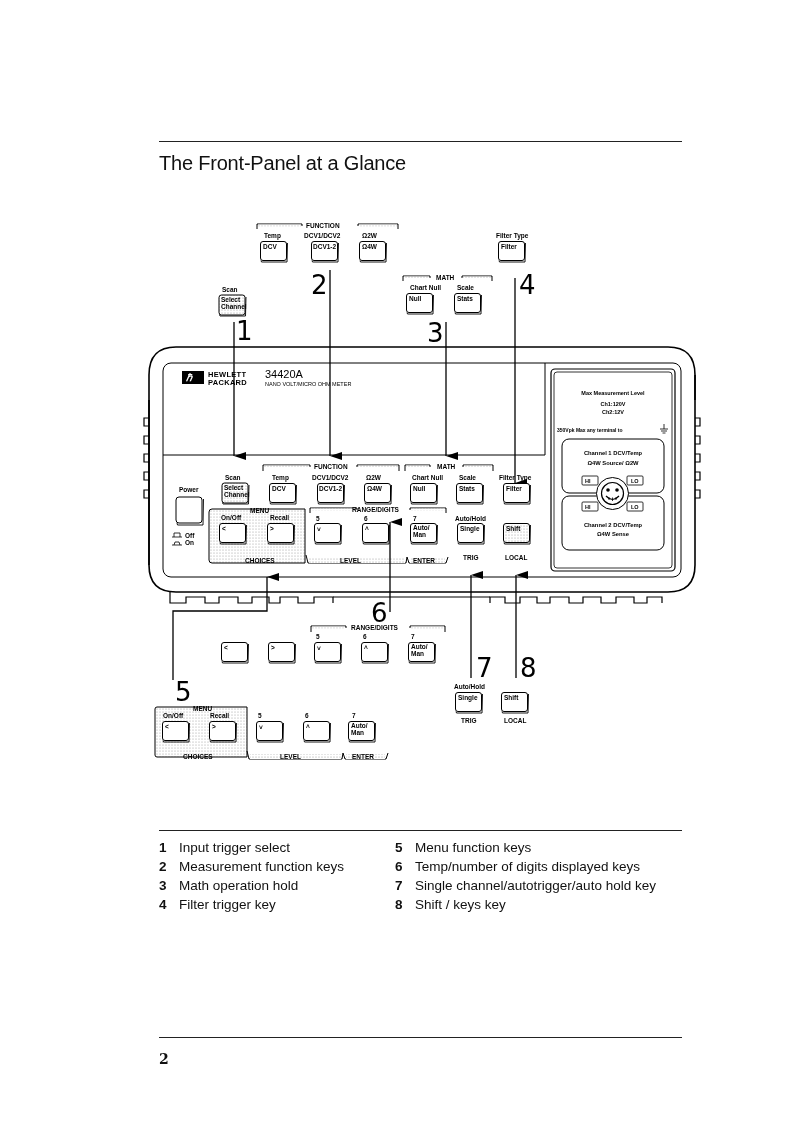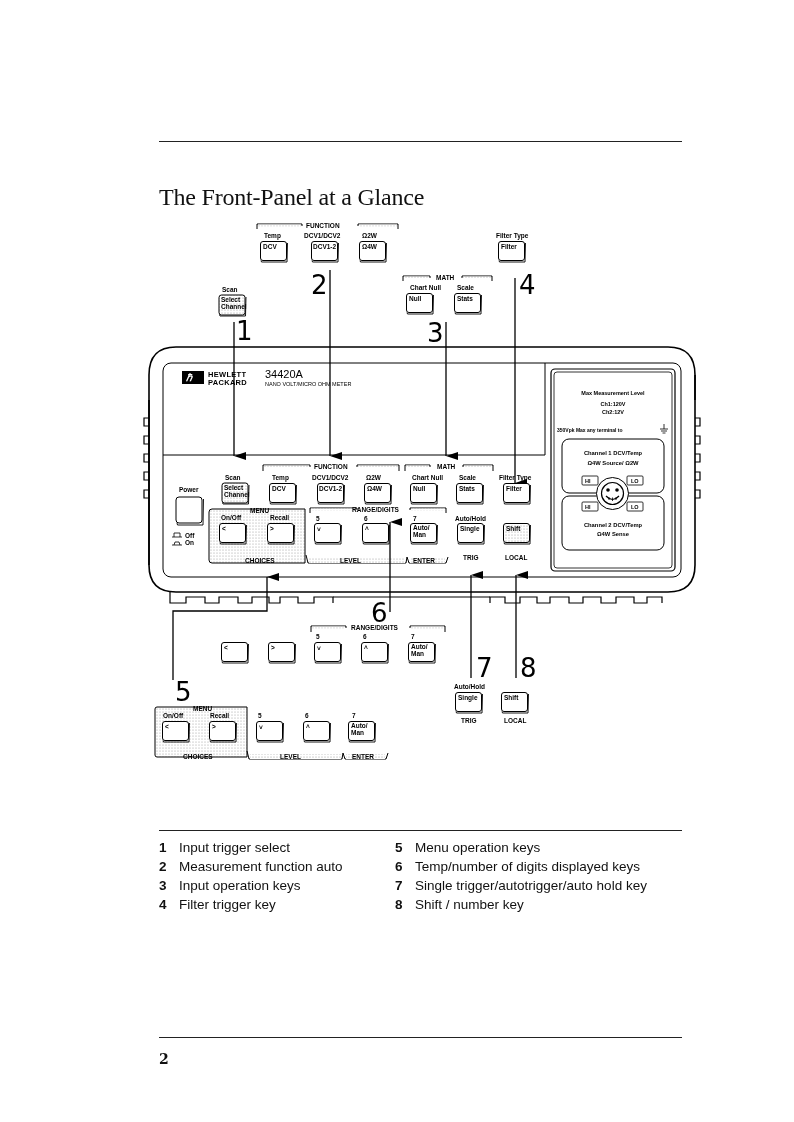--- a/index.html
+++ b/index.html
@@ -1,18 +1,18 @@
 <!DOCTYPE html>
 <html><head>
 <meta charset="utf-8">
 <style>
   html, body { margin: 0; padding: 0; background: #ffffff; }
   body { width: 794px; height: 1122px; position: relative; overflow: hidden; color: #111; font-family: "Liberation Sans", sans-serif; }
   .rule { position: absolute; left: 159px; width: 523px; height: 0; border-top: 1.5px solid #222; }
-  .title { position: absolute; left: 159px; top: 152px; font-family: Liberation Serif, serif; font-size: 24px; color: #111; letter-spacing: -0.2px; margin-top: 32px; }
+  .title { position: absolute; left: 159px; top: 152px; font-family: Liberation Sans, sans-serif; font-size: 20px; color: #111; letter-spacing: -0.2px; }
   .page-num { position: absolute; left: 159px; top: 1051px; font-family: "DejaVu Serif", serif; font-size: 14px; font-weight: bold; }
   svg text { font-family: "Liberation Sans", sans-serif; }
   .k { font-size: 6.5px; font-weight: bold; }
   .lbl { font-size: 6.5px; font-weight: bold; }
   .callout { font-family: "DejaVu Sans", sans-serif; font-size: 26px; font-weight: normal; }
   .legend { position: absolute; top: 838px; font-size: 13.5px; line-height: 19px; }
   .legend .row { display: flex; }
   .legend .num { width: 20px; font-weight: bold; }
 </style>
 </head>
@@ -398,44 +398,44 @@
 
 <div class="rule" style="top:830px;"></div>
 
 <div class="legend" style="left:159px;">
   <div class="row">
       <span class="num">1</span>
       <span>Input trigger select</span>
     </div>
   <div class="row">
       <span class="num">2</span>
-      <span>Measurement function auto</span>
+      <span>Measurement function keys</span>
     </div>
   <div class="row">
       <span class="num">3</span>
-      <span>Input operation keys</span>
+      <span>Math operation hold</span>
     </div>
   <div class="row">
       <span class="num">4</span>
       <span>Filter trigger key</span>
     </div>
 </div>
 <div class="legend" style="left:395px;">
   <div class="row">
       <span class="num">5</span>
-      <span>Menu operation keys</span>
+      <span>Menu function keys</span>
     </div>
   <div class="row">
       <span class="num">6</span>
       <span>Temp/number of digits displayed keys</span>
     </div>
   <div class="row">
       <span class="num">7</span>
-      <span>Single trigger/autotrigger/auto hold key</span>
+      <span>Single channel/autotrigger/auto hold key</span>
     </div>
   <div class="row">
       <span class="num">8</span>
-      <span>Shift / number key</span>
+      <span>Shift / keys key</span>
     </div>
 </div>
 
 <div class="rule" style="top:1037px;"></div>
 <div class="page-num">2</div>
 
 </body></html>

